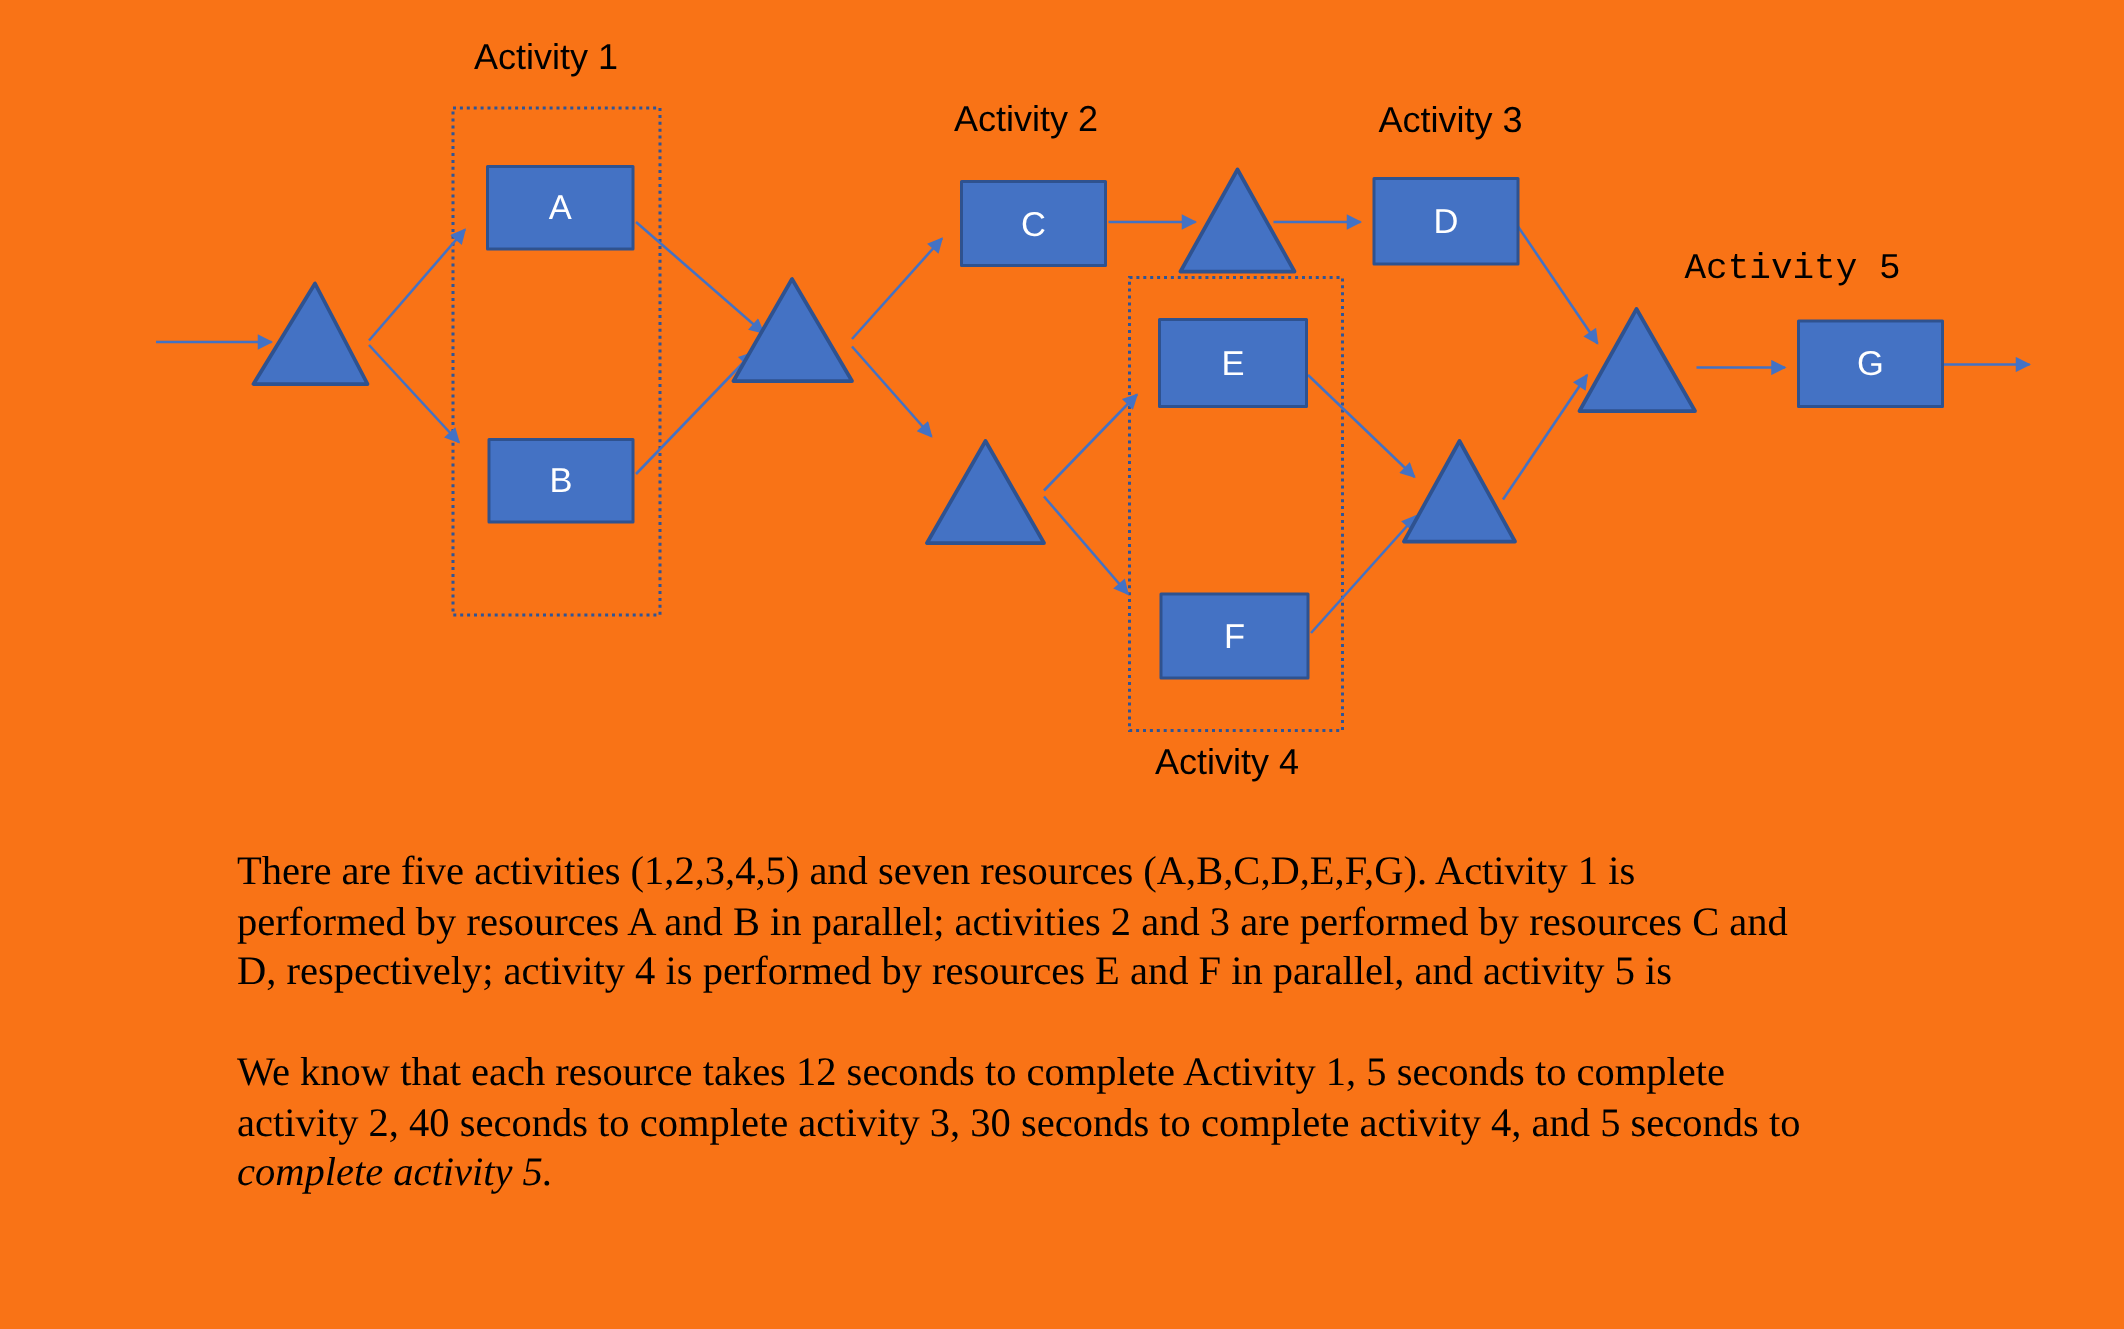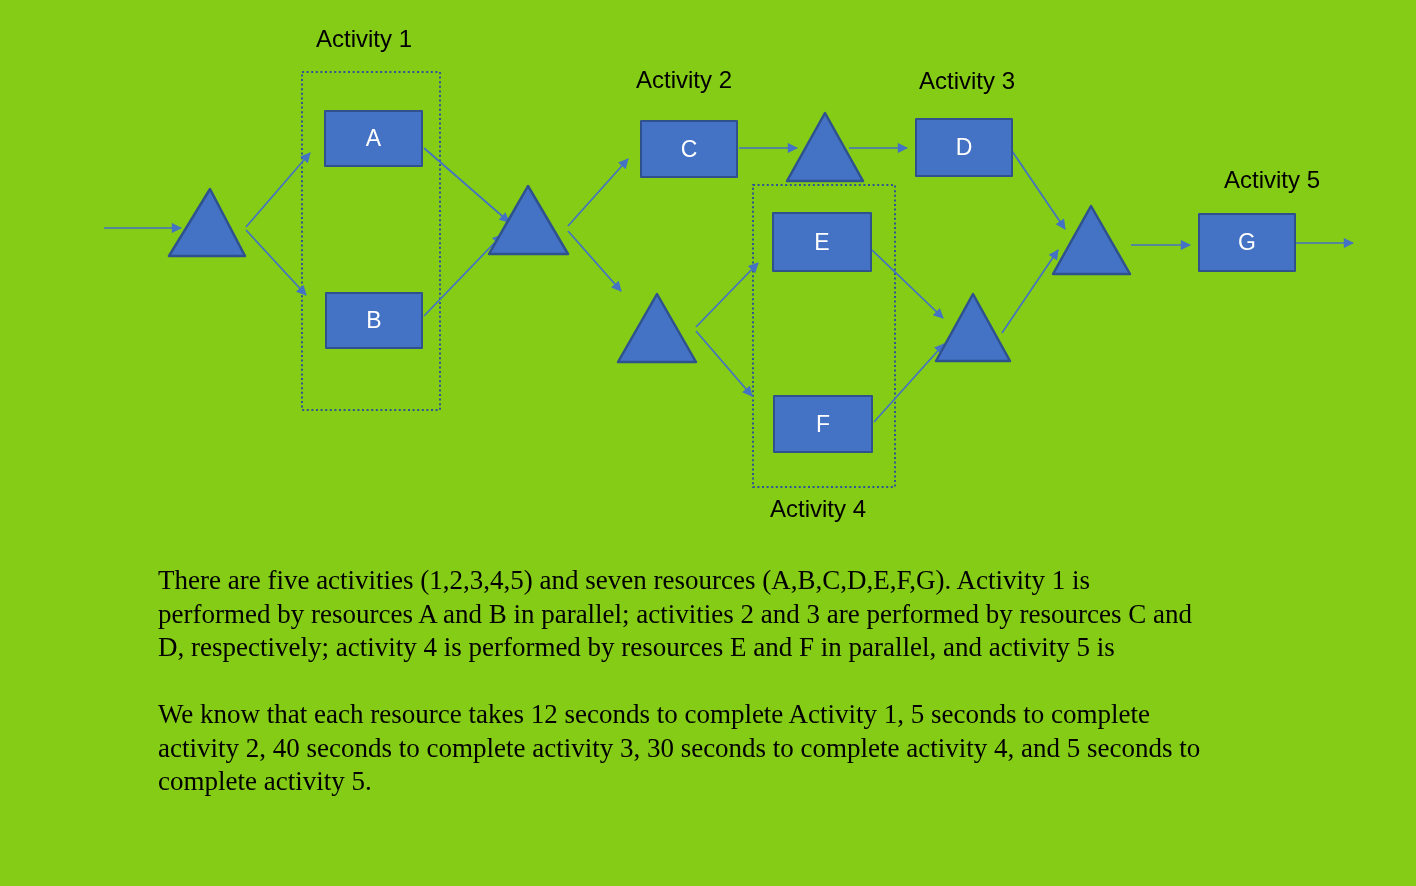--- a/index.html
+++ b/index.html
@@ -1,16 +1,16 @@
 <!DOCTYPE html>
 <html style="--shape-fill: #4472C4; --shape-border: #2F528F; --arrow: #4472C4; --group-border: #2F5597; --box-text: #FFFFFF; --label-text: #000000; --body-text: #000000;"><head>
 <meta charset="utf-8">
 <style>
   html,body { margin:0; padding:0; background:#ffffff; }
-  .page { position:relative; width:1416px; height:886px; background:#84cc16; overflow:hidden;
+  .page { position:relative; width:1416px; height:886px; background:#f97316; overflow:hidden;
           font-family:"Liberation Sans",sans-serif; }
   .diagram { position:absolute; left:0; top:0; width:1416px; height:560px; }
   .diagram svg { position:absolute; left:0; top:0; }
 
   .tri   { fill:var(--shape-fill,#4472C4); stroke:var(--shape-border,#2F528F);
            stroke-width:2.5; stroke-linejoin:round; }
   .flow  { stroke:var(--arrow,#4472C4); stroke-width:1.7; fill:none; }
   .group-rect { fill:none; stroke:var(--group-border,#2F5597); stroke-width:2;
                 stroke-dasharray:2 2.6; }
   .ah-fill { fill:var(--arrow,#4472C4); }
@@ -69,21 +69,21 @@
       <polygon class="tri" points="825,113 787,181 863,181"></polygon>
       <polygon class="tri" points="657,294 618,362 696,362"></polygon>
       <polygon class="tri" points="973,294 936,361 1010,361"></polygon>
       <polygon class="tri" points="1091,206 1053,274 1130,274"></polygon>
     </svg>
 
     <div class="alabel" style="left:284px;  top:25px;">Activity 1</div>
     <div class="alabel" style="left:604px;  top:66px;">Activity 2</div>
     <div class="alabel" style="left:887px;  top:67px;">Activity 3</div>
     <div class="alabel" style="left:738px;  top:495px;">Activity 4</div>
-    <div class="alabel" style="left:1192px; top:166px;">Activity 5</div>
+    <div class="alabel" style="left:1115px; top:166px;font-family:Liberation Mono, monospace;">Activity 5</div>
 
     <div class="rbox" style="left:324px;  top:110px; width:99px;  height:57px;">
       <span>A</span>
     </div>
     <div class="rbox" style="left:325px;  top:292px; width:98px;  height:57px;">
       <span>B</span>
     </div>
     <div class="rbox" style="left:640px;  top:120px; width:98px;  height:58px;">
       <span>C</span>
     </div>
@@ -103,17 +103,17 @@
 
   <div class="description">
     <p>
       <span class="line" style="display:block;">There are five activities (1,2,3,4,5) and seven resources (A,B,C,D,E,F,G). Activity 1 is</span>
       <span class="line" style="display:block;">performed by resources A and B in parallel; activities 2 and 3 are performed by resources C and</span>
       <span class="line" style="display:block;">D, respectively; activity 4 is performed by resources E and F in parallel, and activity 5 is</span>
     </p>
     <p class="para2">
       <span class="line" style="display:block;">We know that each resource takes 12 seconds to complete Activity 1, 5 seconds to complete</span>
       <span class="line" style="display:block;">activity 2, 40 seconds to complete activity 3, 30 seconds to complete activity 4, and 5 seconds to</span>
-      <span class="line" style="display:block;">complete activity 5.</span>
+      <span class="line" style="display:block;font-style:italic;">complete activity 5.</span>
     </p>
   </div>
 
 </div>
 
 </body></html>

